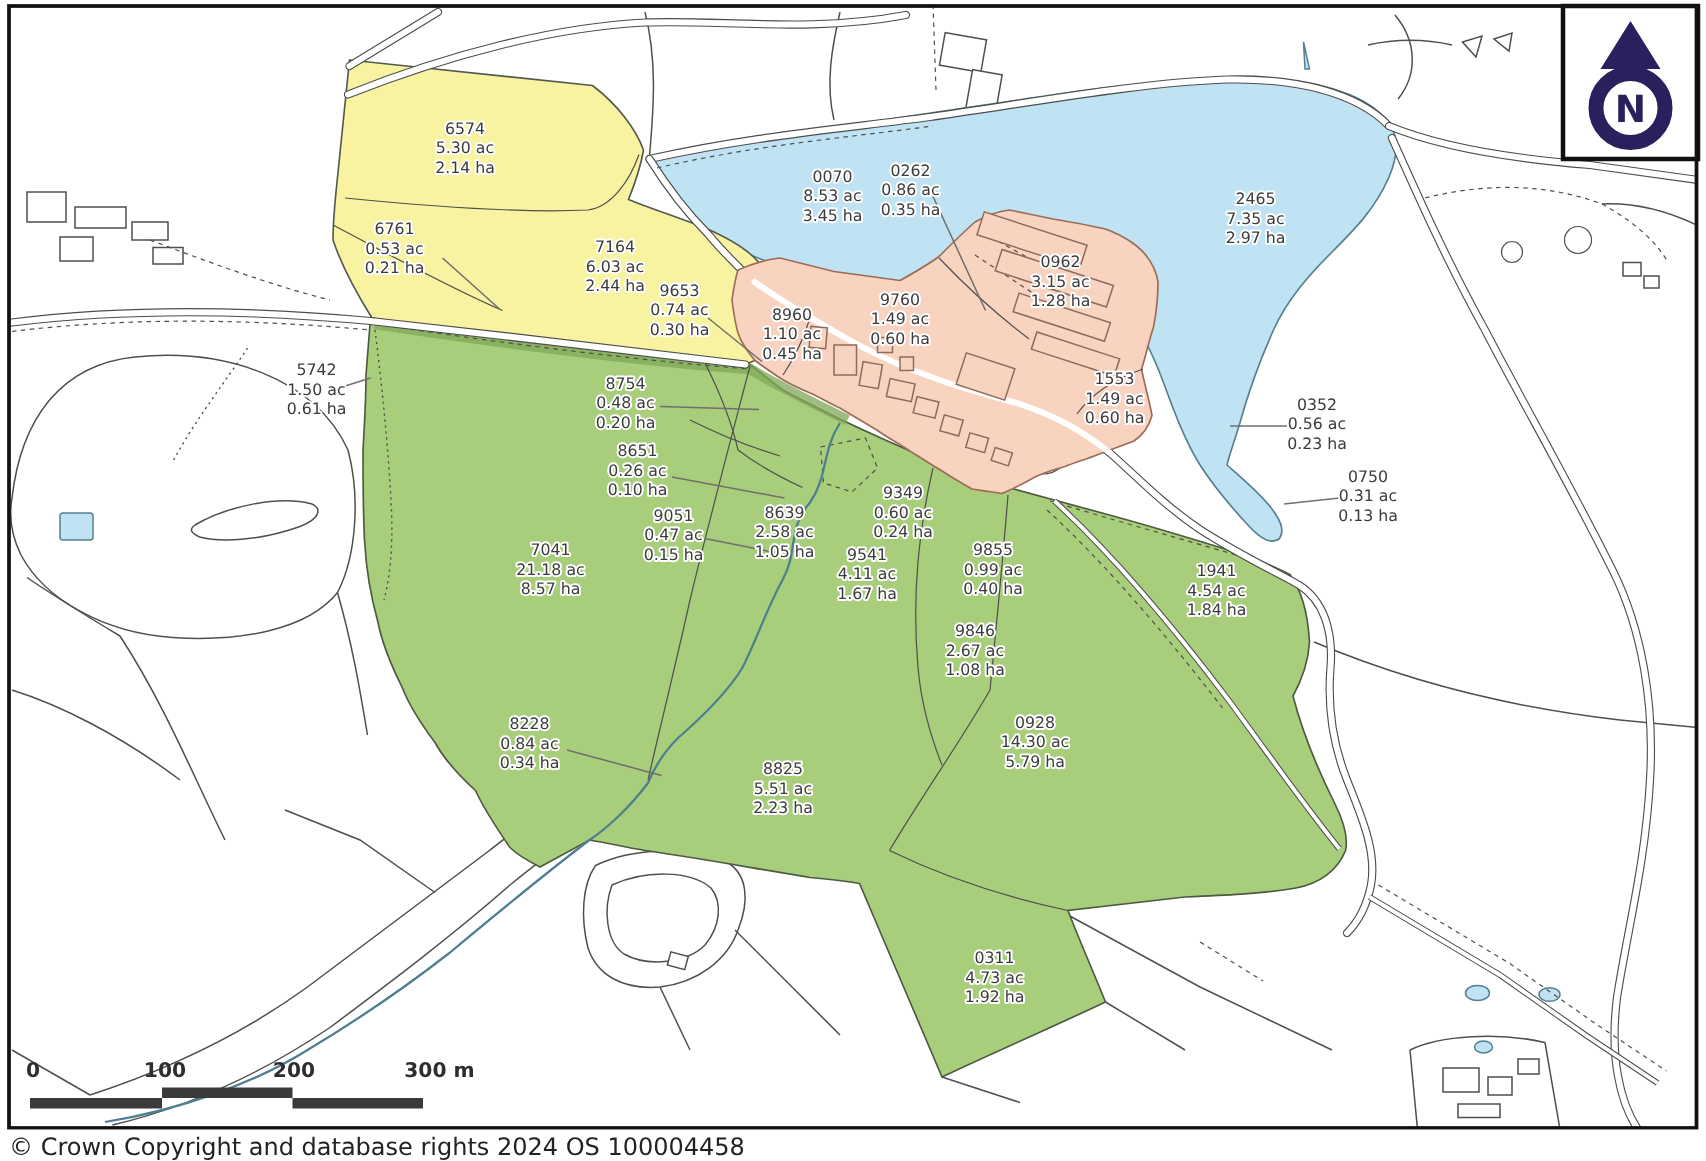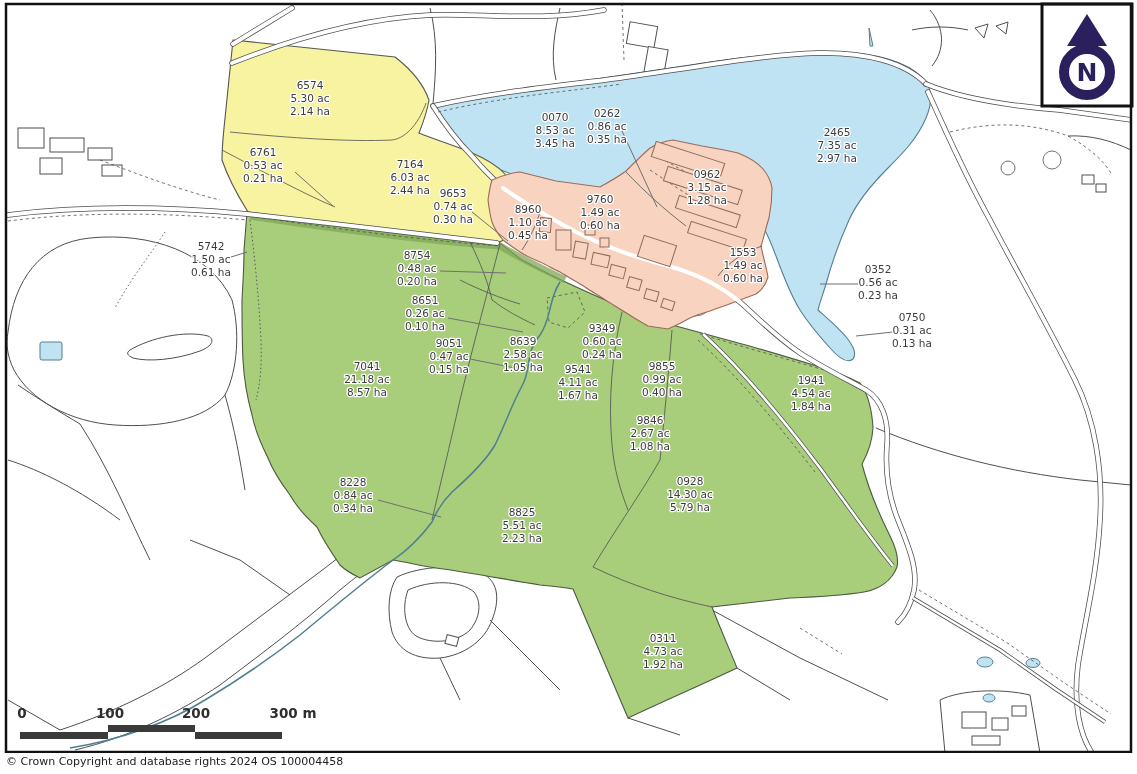--- a/index.html
+++ b/index.html
@@ -29,21 +29,21 @@
           font-family:"DejaVu Sans","Liberation Sans",sans-serif;}
   .leader{stroke:#6f6f6f;stroke-width:1;}
   .frame{fill:none;stroke:#111111;stroke-width:2.5;}
   .nbox{fill:#ffffff;stroke:#111111;stroke-width:3;}
   .ndark{fill:var(--purple);}
   .ntext{font-size:25px;font-weight:bold;fill:var(--purple);text-anchor:middle;
          font-family:"DejaVu Sans","Liberation Sans",sans-serif;}
   .sseg{fill:#3a3a3a;}
   .stick{font-size:13.5px;font-weight:bold;fill:#2e2e2e;text-anchor:middle;
          font-family:"DejaVu Sans","Liberation Sans",sans-serif;}
-  .copyright{position:absolute;left:6px;top:755px;width:1125px;font-size:11px;
+  .copyright{position:absolute;left:6px;top:755px;width:1125px;font-size:16px;
              color:#222;font-family:"DejaVu Sans","Liberation Sans",sans-serif;}
 </style>
 </head>
 <body>
 
 <div class="stage">
 <svg width="1137" height="753" viewBox="0 0 1137 753">
   <defs>
     <clipPath id="mapclip">
           <rect x="7" y="5" width="1123" height="746"></rect>

